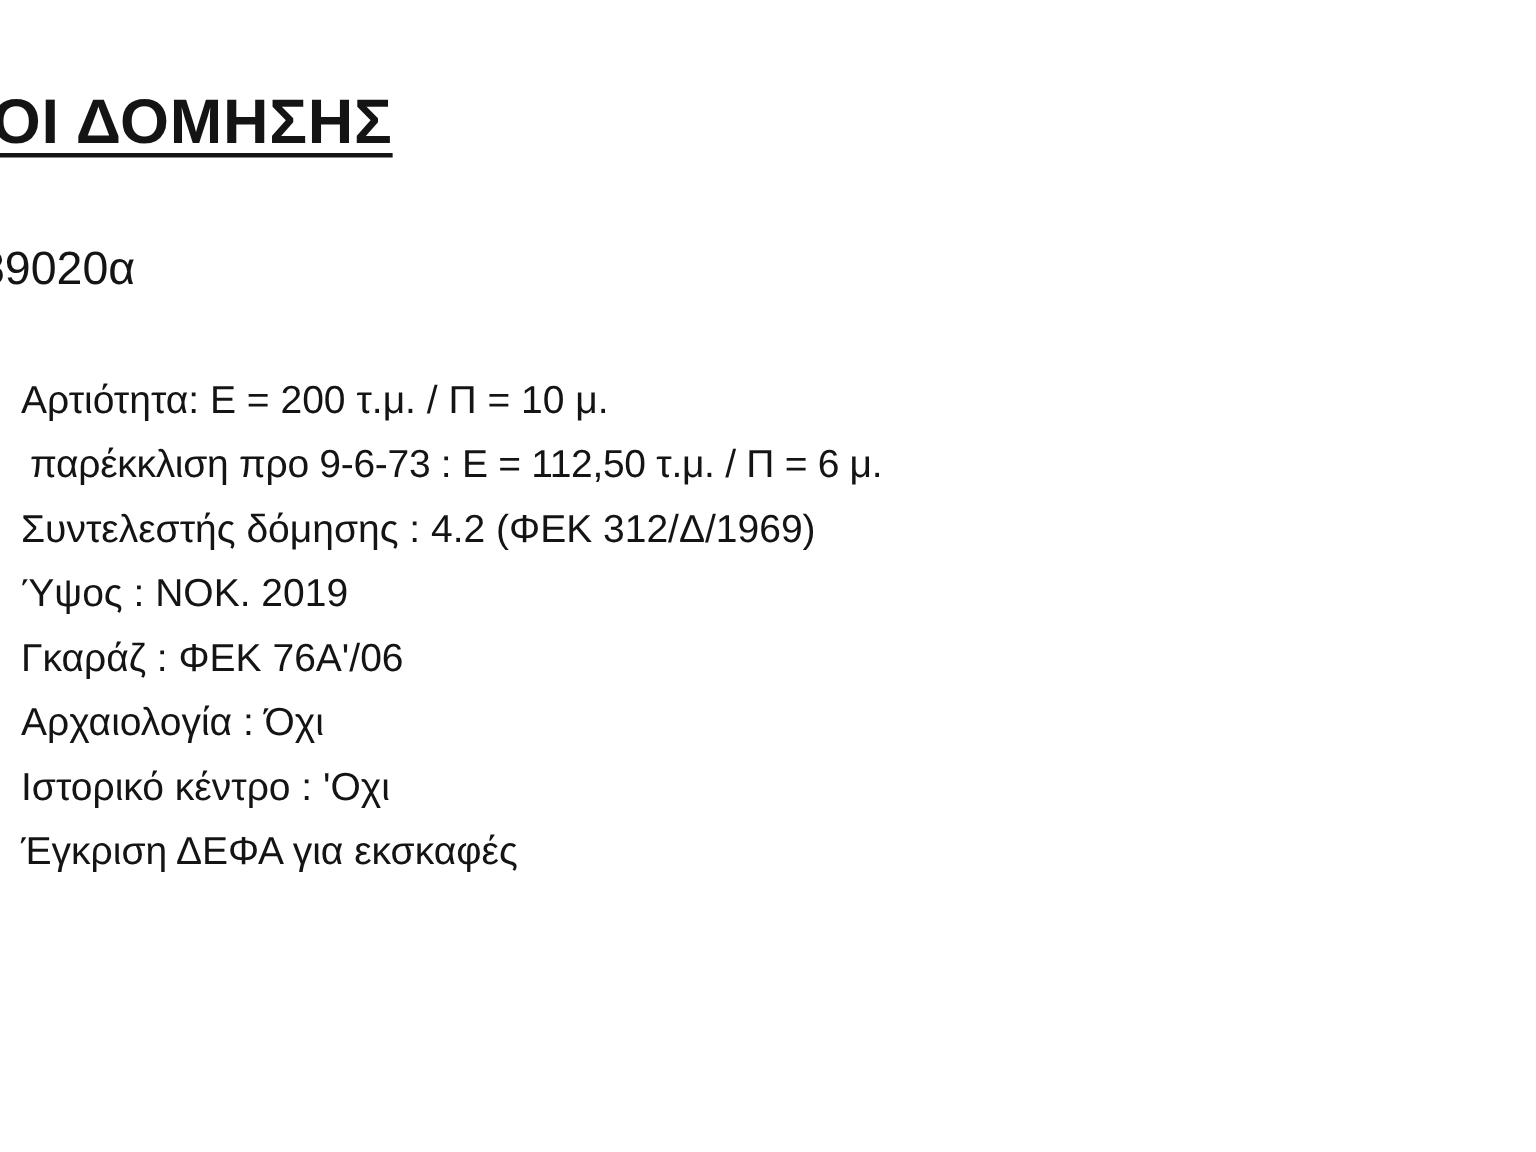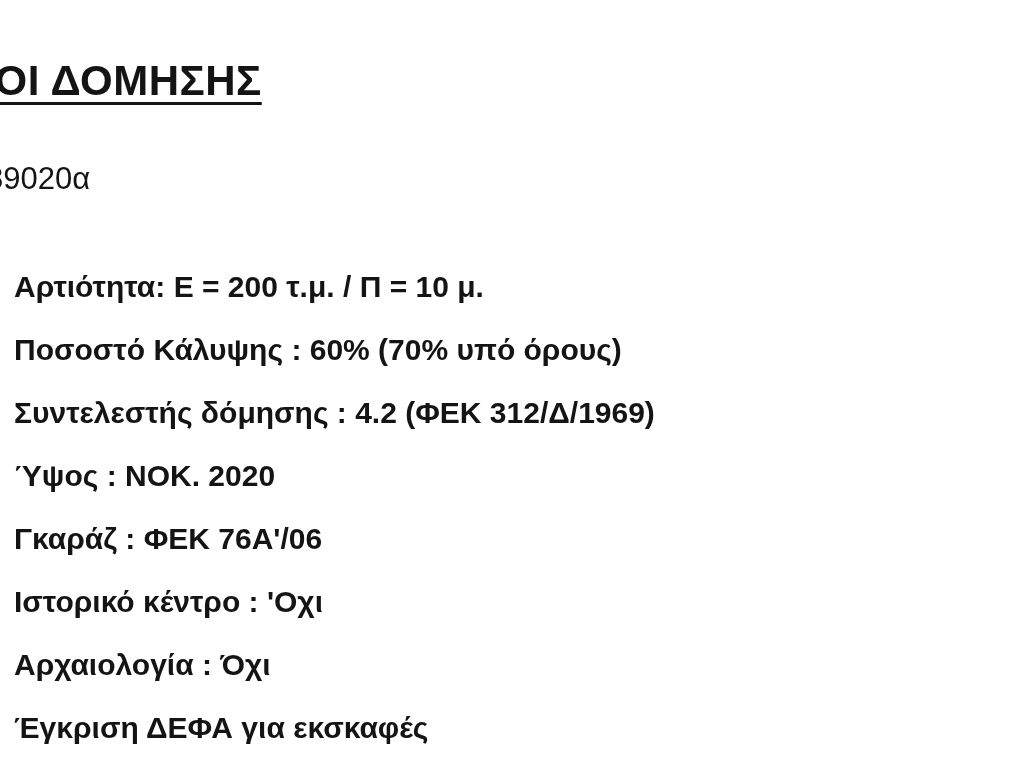--- a/index.html
+++ b/index.html
@@ -42,47 +42,46 @@
     color: #141414;
     white-space: nowrap;
   }
   .spec-list {
     position: absolute;
     left: 14px;
     top: 245px;
     width: 990px;
   }
   .spec-line {
-    font-size: 30px;
+    font-size: 26px;
     line-height: 43px;
     color: #141414;
     white-space: nowrap;
-    font-weight: 700;
-    margin-top: 20px;
+    font-weight: 400;
   }
   .spec-line.indent {
     padding-left: 6px;
   }
   .spec-line.tight {
     letter-spacing: -0.2px;
   }
 </style>
 </head>
 <body>
 
 <div class="page">
 
   <div class="doc-title">ΡΟΙ ΔΟΜΗΣΗΣ</div>
 
   <div class="doc-code">89020α</div>
 
   <div class="spec-list">
     <div class="spec-line">Αρτιότητα:   Ε = 200 τ.μ. /  Π = 10 μ.</div>
-    <div class="spec-line">Ποσοστό Κάλυψης : 60% (70% υπό όρους)</div>
+    <div class="spec-line indent tight">παρέκκλιση προ 9-6-73 :   Ε = 112,50 τ.μ. /  Π = 6 μ.</div>
     <div class="spec-line">Συντελεστής δόμησης : 4.2 (ΦΕΚ 312/Δ/1969)</div>
-    <div class="spec-line">Ύψος : ΝΟΚ. 2020</div>
+    <div class="spec-line">Ύψος : ΝΟΚ. 2019</div>
     <div class="spec-line">Γκαράζ : ΦΕΚ 76Α'/06</div>
+    <div class="spec-line">Αρχαιολογία : Όχι</div>
     <div class="spec-line">Ιστορικό κέντρο : 'Οχι</div>
-    <div class="spec-line">Αρχαιολογία : Όχι</div>
     <div class="spec-line">Έγκριση ΔΕΦΑ για εκσκαφές</div>
   </div>
 
 </div>
 
 </body></html>

